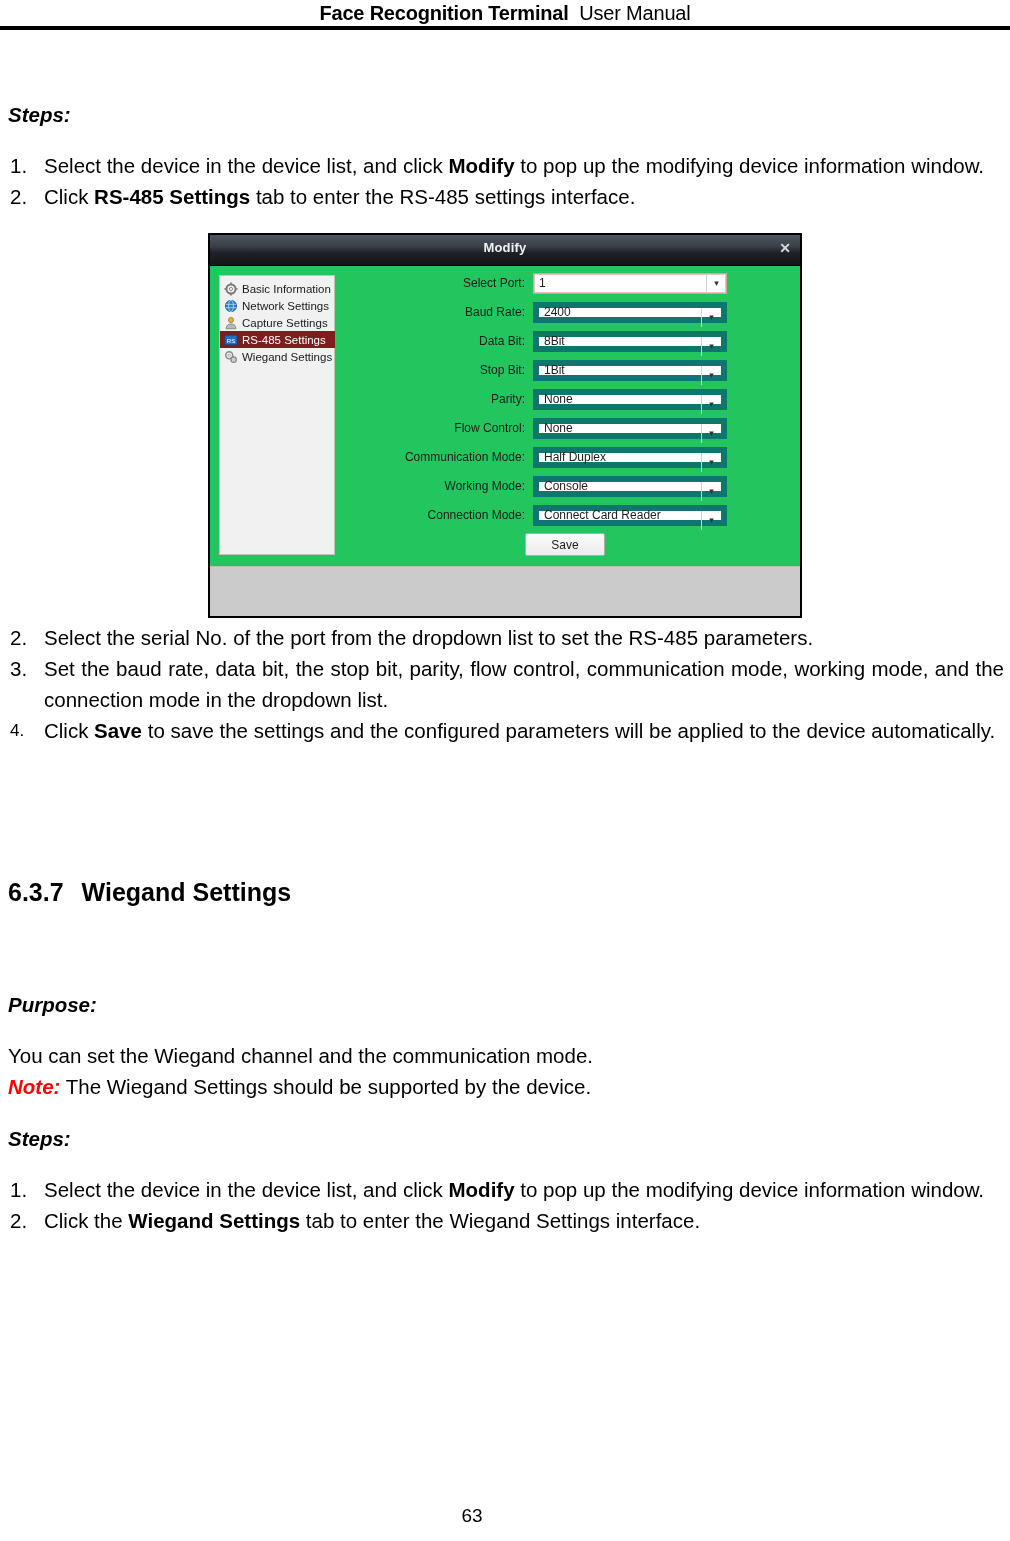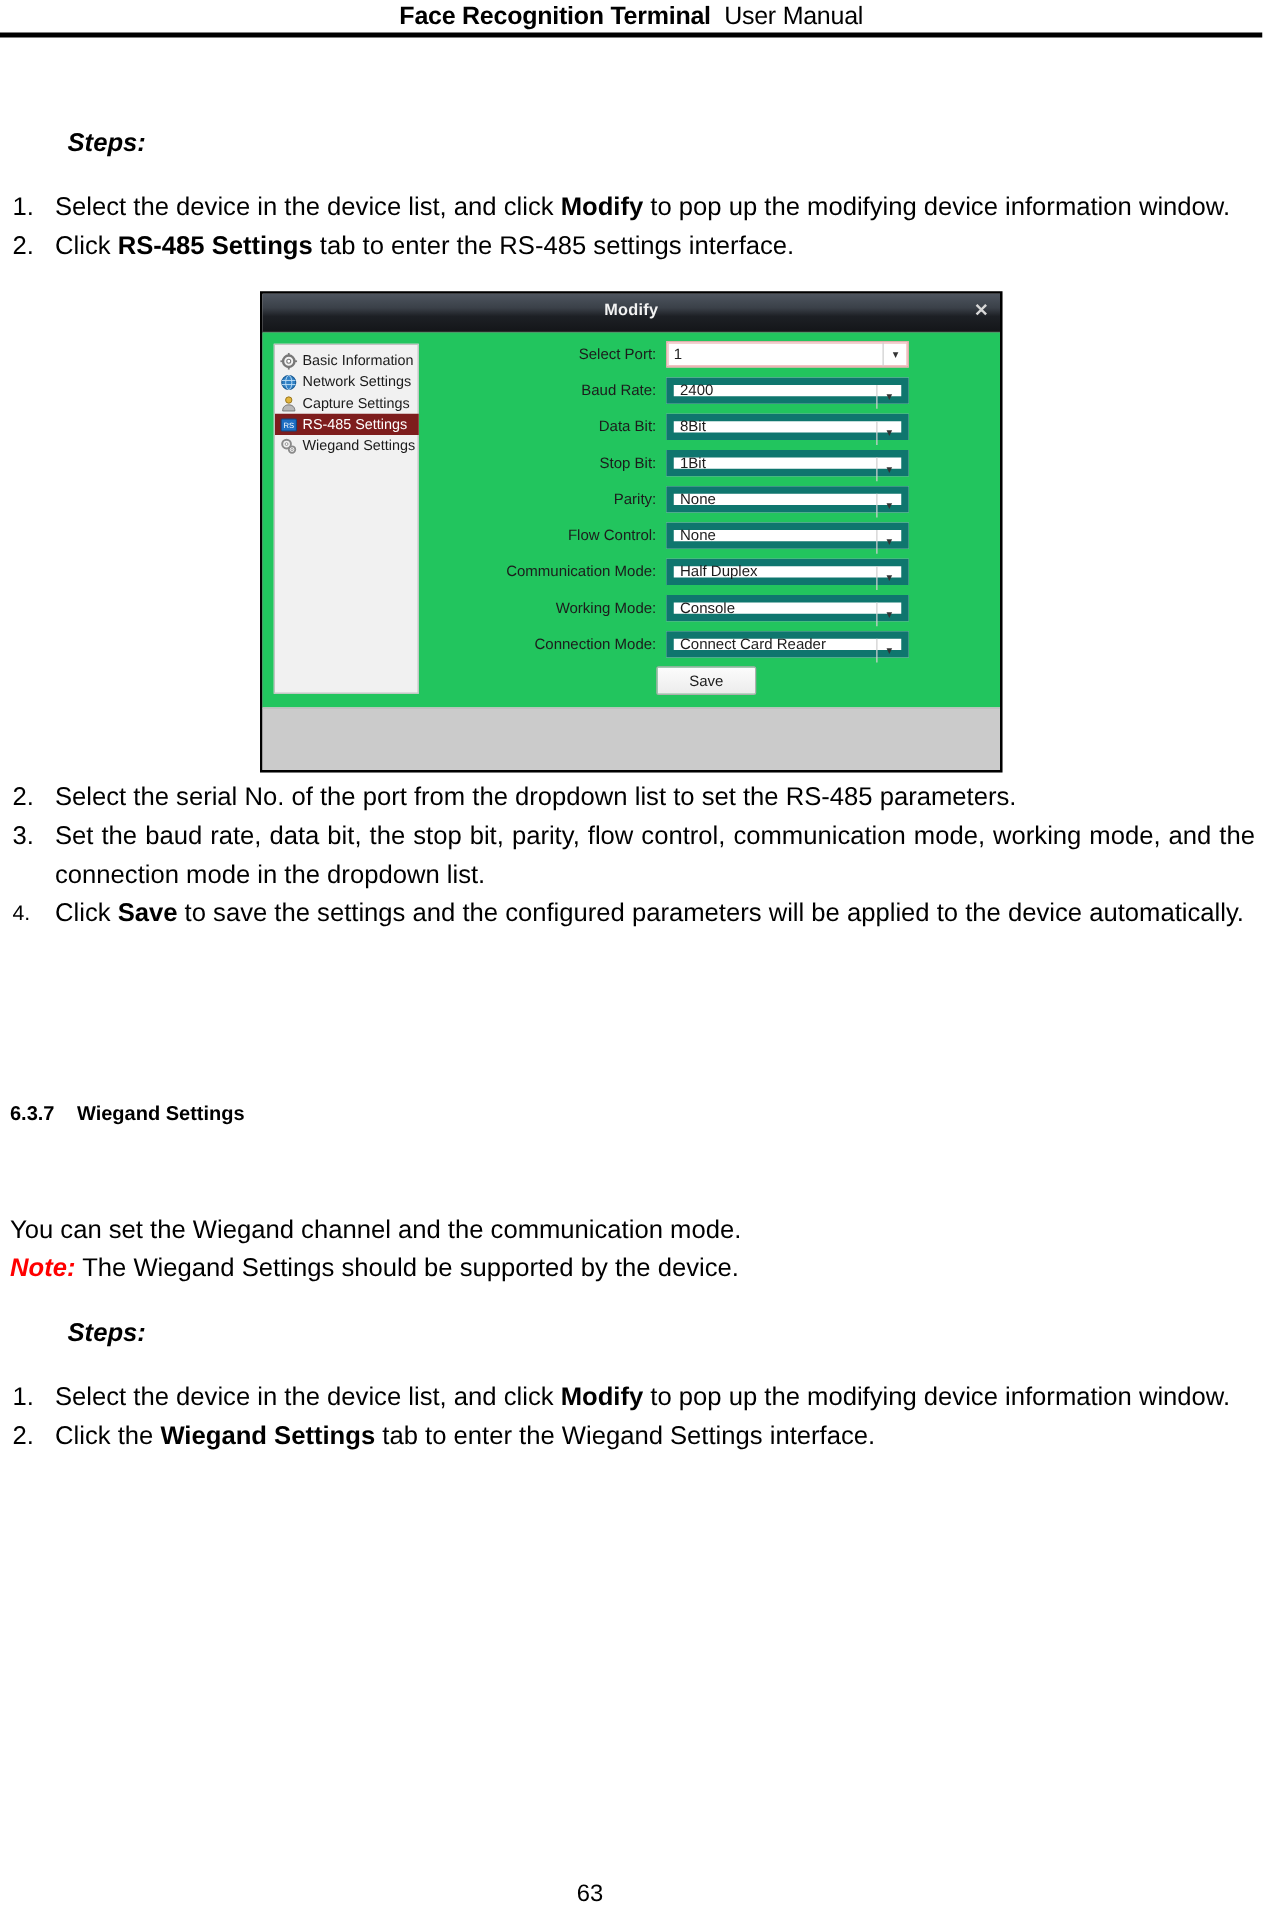--- a/index.html
+++ b/index.html
@@ -57,21 +57,20 @@
   .note-label {
     color: #ff0000;
     font-weight: bold;
     font-style: italic;
   }
   .steps-label {
     font-weight: bold;
     font-style: italic;
     font-size: 20.5px;
     line-height: 31px;
-    margin-left: 46px;
   }
   .bold { font-weight: bold; }
 
   
   .olist { margin: 0; padding: 0; list-style: none; }
   .oitem {
     position: relative;
     padding-left: 36px;
     font-size: 20.5px;
     line-height: 31px;
@@ -256,21 +255,21 @@
     left: 8px;
     width: 996px;
   }
 
   
   .h3 {
     position: absolute;
     top: 875px;
     left: 8px;
     width: 996px;
-    font-size: 16px;
+    font-size: 25px;
     font-weight: bold;
     line-height: 34px;
   }
   .h3 .hnum { margin-right: 18px; }
 
   
   .content3 {
     position: absolute;
     top: 968px;
     left: 8px;
@@ -482,20 +481,21 @@
   </ol>
 
 </div>
 
 <div class="h3">
   <span class="hnum">6.3.7</span><span>Wiegand Settings</span>
 </div>
 
 <div class="content3">
 
+  <p class="steps-label">Purpose:</p>
 
   <p class="para">You can set the Wiegand channel and the communication mode.</p>
 
   <p class="para">
     <span class="note-label">Note:</span><span> The Wiegand Settings should be supported by the device.</span>
   </p>
 
   <p class="steps-label">Steps:</p>
 
   <ol class="olist">

